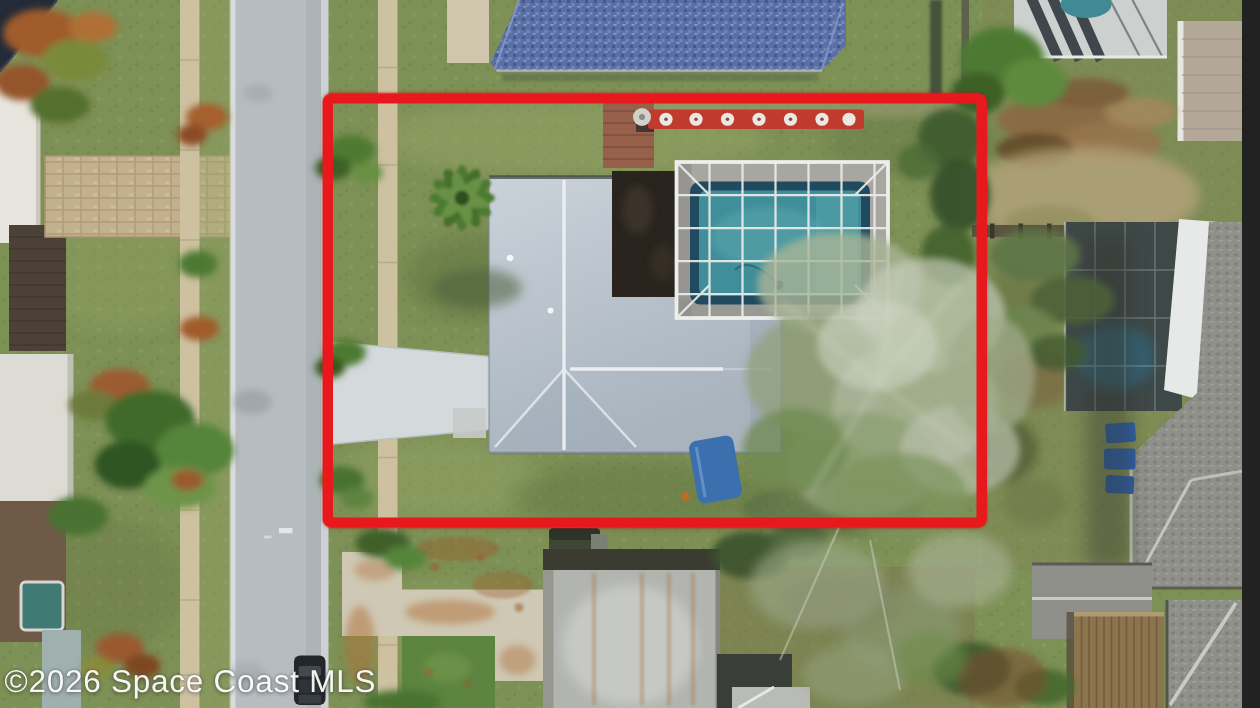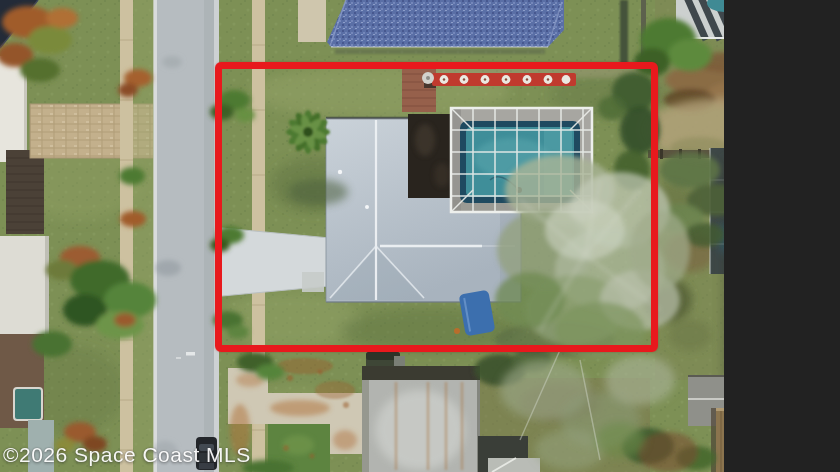--- a/index.html
+++ b/index.html
@@ -8,21 +8,21 @@
     --driveway:#d4d9db; --roofMain:#bcc6cf; --roofDark:#29241e; --ridge:#eef1f4;
     --poolDeck:#a7a6a1; --poolCoping:#1f4a60; --poolWater:#3f8e99; --cage:#edefec;
     --roofBlue:#5a6fa6; --shingle:#8f9089; --paleRoof:#b2b4b0; --palmGreen:#4e7a33;
     --palmRust:#a05c2c; --treePale:#a9b496; --treeGreen:#6f8a52; --bushDark:#3f5c2f;
     --debris:#8a6a44; --sand:#b5a37c; --bench:#c03a2e; --brick:#96604b;
     --tarp:#3c6fae; --bins:#2e5ea6; --shed:#8b744e; --fence:#57503e;
     --car:#23262a; --concrete:#cfc8b4; --rust:#b06f3a; --tanRoof:#b3a897;
     --watermarkColor:#ffffff;
   }
   html,body{margin:0;padding:0;background:#222;}
-  .stage{position:relative;width:724px;height:472px;overflow:hidden;
+  .stage{position:relative;width:828px;height:472px;overflow:hidden;
          font-family:"Liberation Sans",sans-serif;}
   .stage svg{position:absolute;left:0;top:0;display:block;}
   .boundary{position:absolute;left:215px;top:62px;width:443px;height:290px;
             border:7px solid var(--boundary);border-radius:6px;box-sizing:border-box;
             box-shadow:0 0 2px rgba(120,0,0,.35);}
   .watermark{position:absolute;left:3px;top:443px;font-size:21px;letter-spacing:.5px;
              color:var(--watermarkColor);opacity:.93;
              text-shadow:0 1px 3px rgba(40,40,40,.65),0 0 1px rgba(60,60,60,.5);}
 </style>
 </head>

